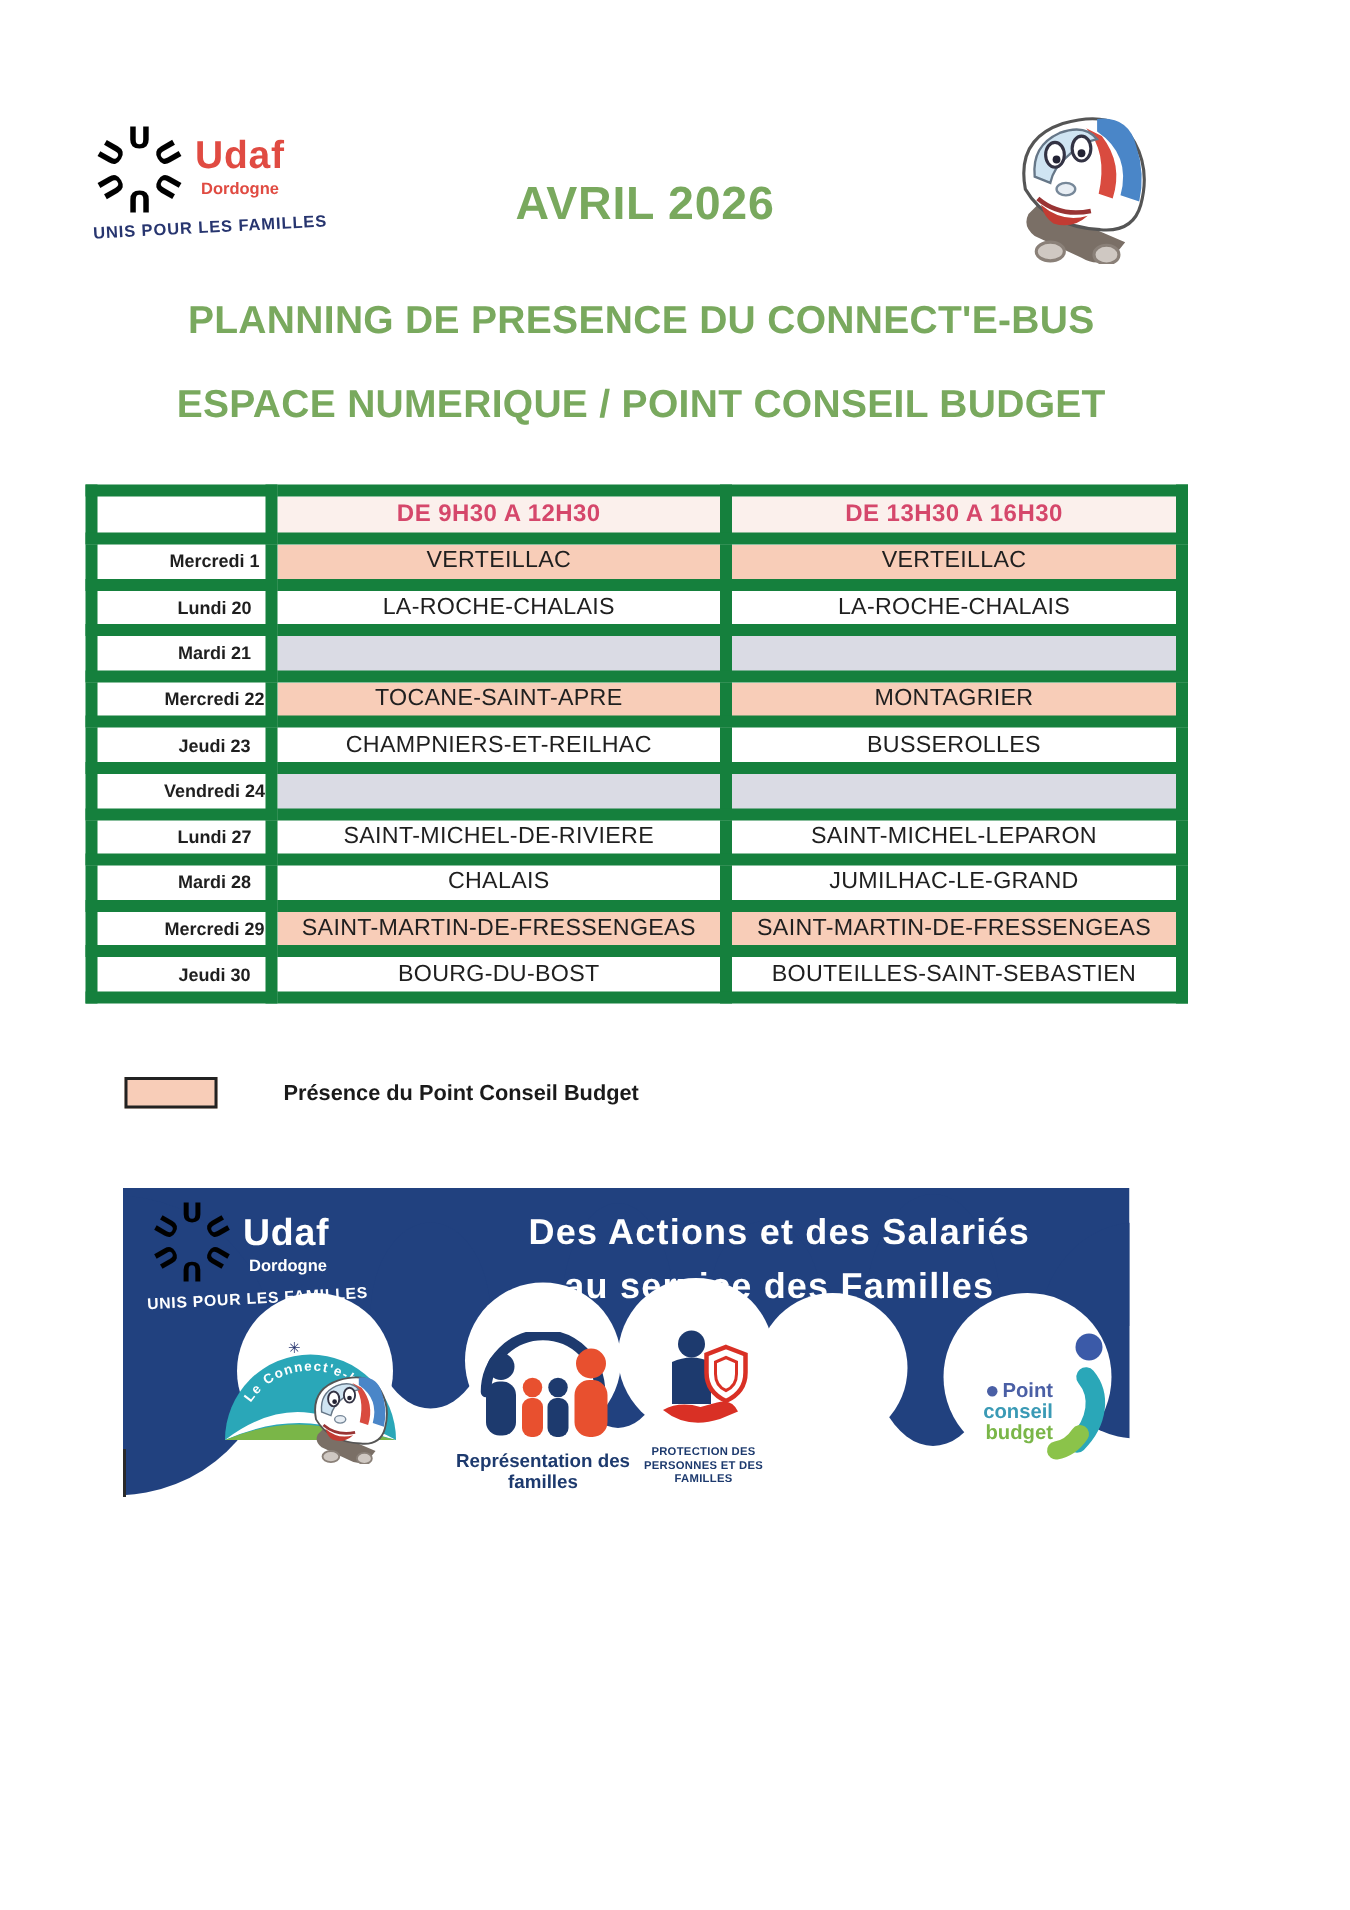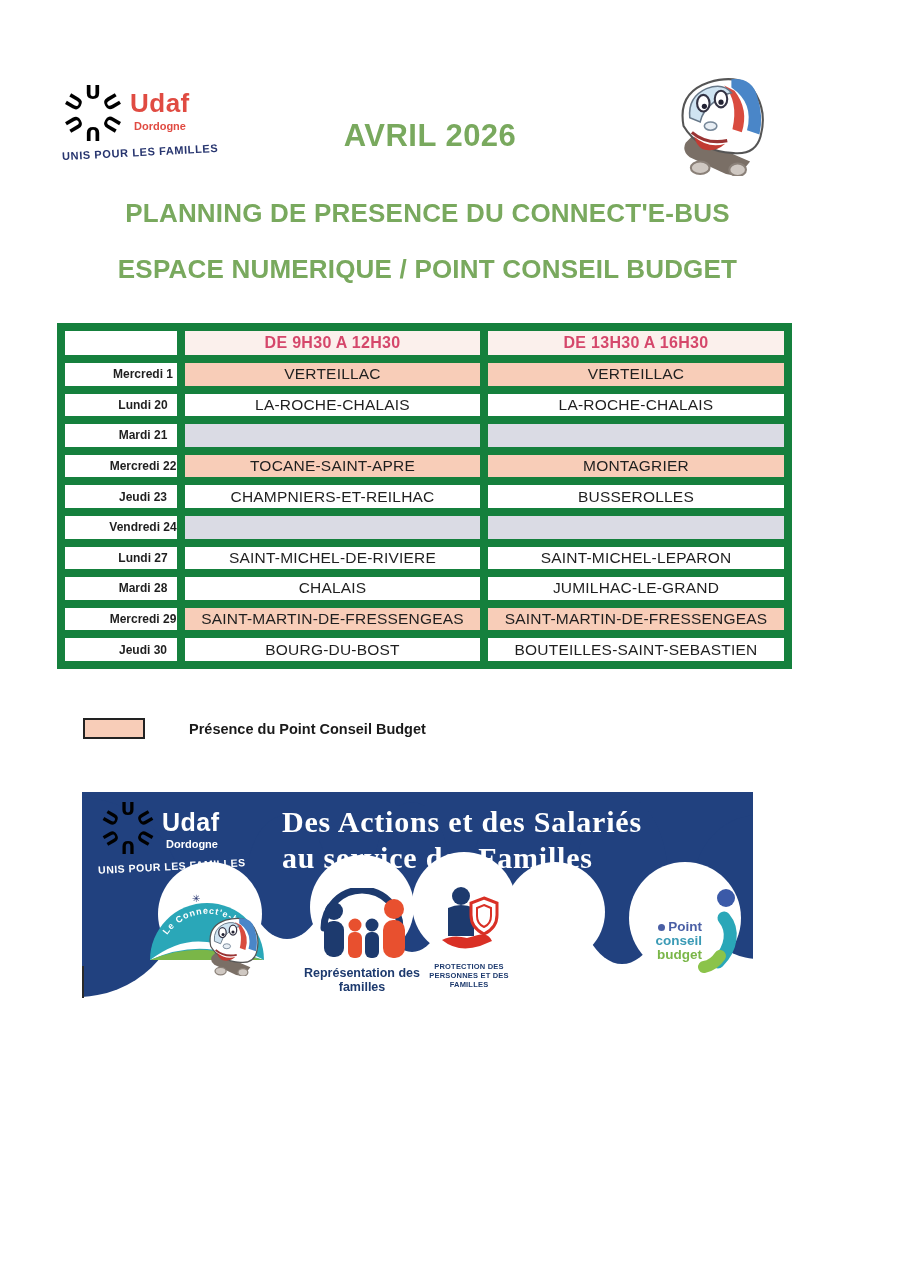--- a/index.html
+++ b/index.html
@@ -50,21 +50,21 @@
   .legend .legend-label{margin-left:44px;font-size:14.5px;font-weight:bold;color:#1a1a1a;}
 
   
   .banner{position:absolute;left:82px;top:792px;width:671px;height:215px;}
   .banner .wave{position:absolute;left:0;top:0;width:671px;height:215px;}
   .banner-logo{position:absolute;left:16px;top:6px;width:200px;height:92px;}
   .banner-logo .mark{position:absolute;left:2px;top:2px;width:56px;height:56px;}
   .banner-logo .brand{position:absolute;left:64px;top:10px;font-size:25px;font-weight:bold;color:#fff;letter-spacing:.5px;}
   .banner-logo .dept{position:absolute;left:68px;top:40px;font-size:11px;font-weight:bold;color:#fff;}
   .banner-logo .tagline{position:absolute;left:0;top:62px;font-size:10.5px;font-weight:bold;color:#fff;letter-spacing:.5px;transform:rotate(-3deg);white-space:nowrap;}
-  .banner-title{position:absolute;left:200px;top:12px;width:475px;color:#fff;font-weight:bold;font-size:30px;letter-spacing:.8px;line-height:36px;font-family:Liberation Serif, serif;}
+  .banner-title{position:absolute;left:200px;top:12px;width:475px;text-align:center;color:#fff;font-weight:bold;font-size:24px;letter-spacing:.8px;line-height:36px;}
 
   .service{position:absolute;text-align:center;}
   .svc-bus{left:62px;top:96px;width:126px;}
   .svc-family{left:222px;top:96px;width:116px;}
   .svc-family .service-label{font-size:12.5px;font-weight:bold;color:#1d3a6e;line-height:14px;margin-top:2px;}
   .svc-protect{left:328px;top:92px;width:118px;}
   .svc-protect .service-label{font-size:7.5px;font-weight:bold;color:#1d3a6e;line-height:9px;margin-top:2px;letter-spacing:.2px;}
   .svc-spad{left:434px;top:102px;width:80px;}
   .svc-pcb{left:548px;top:94px;width:118px;height:100px;}
   .pcb-text{position:absolute;left:0;top:34px;width:72px;text-align:right;font-weight:bold;font-size:13.5px;line-height:14px;}

